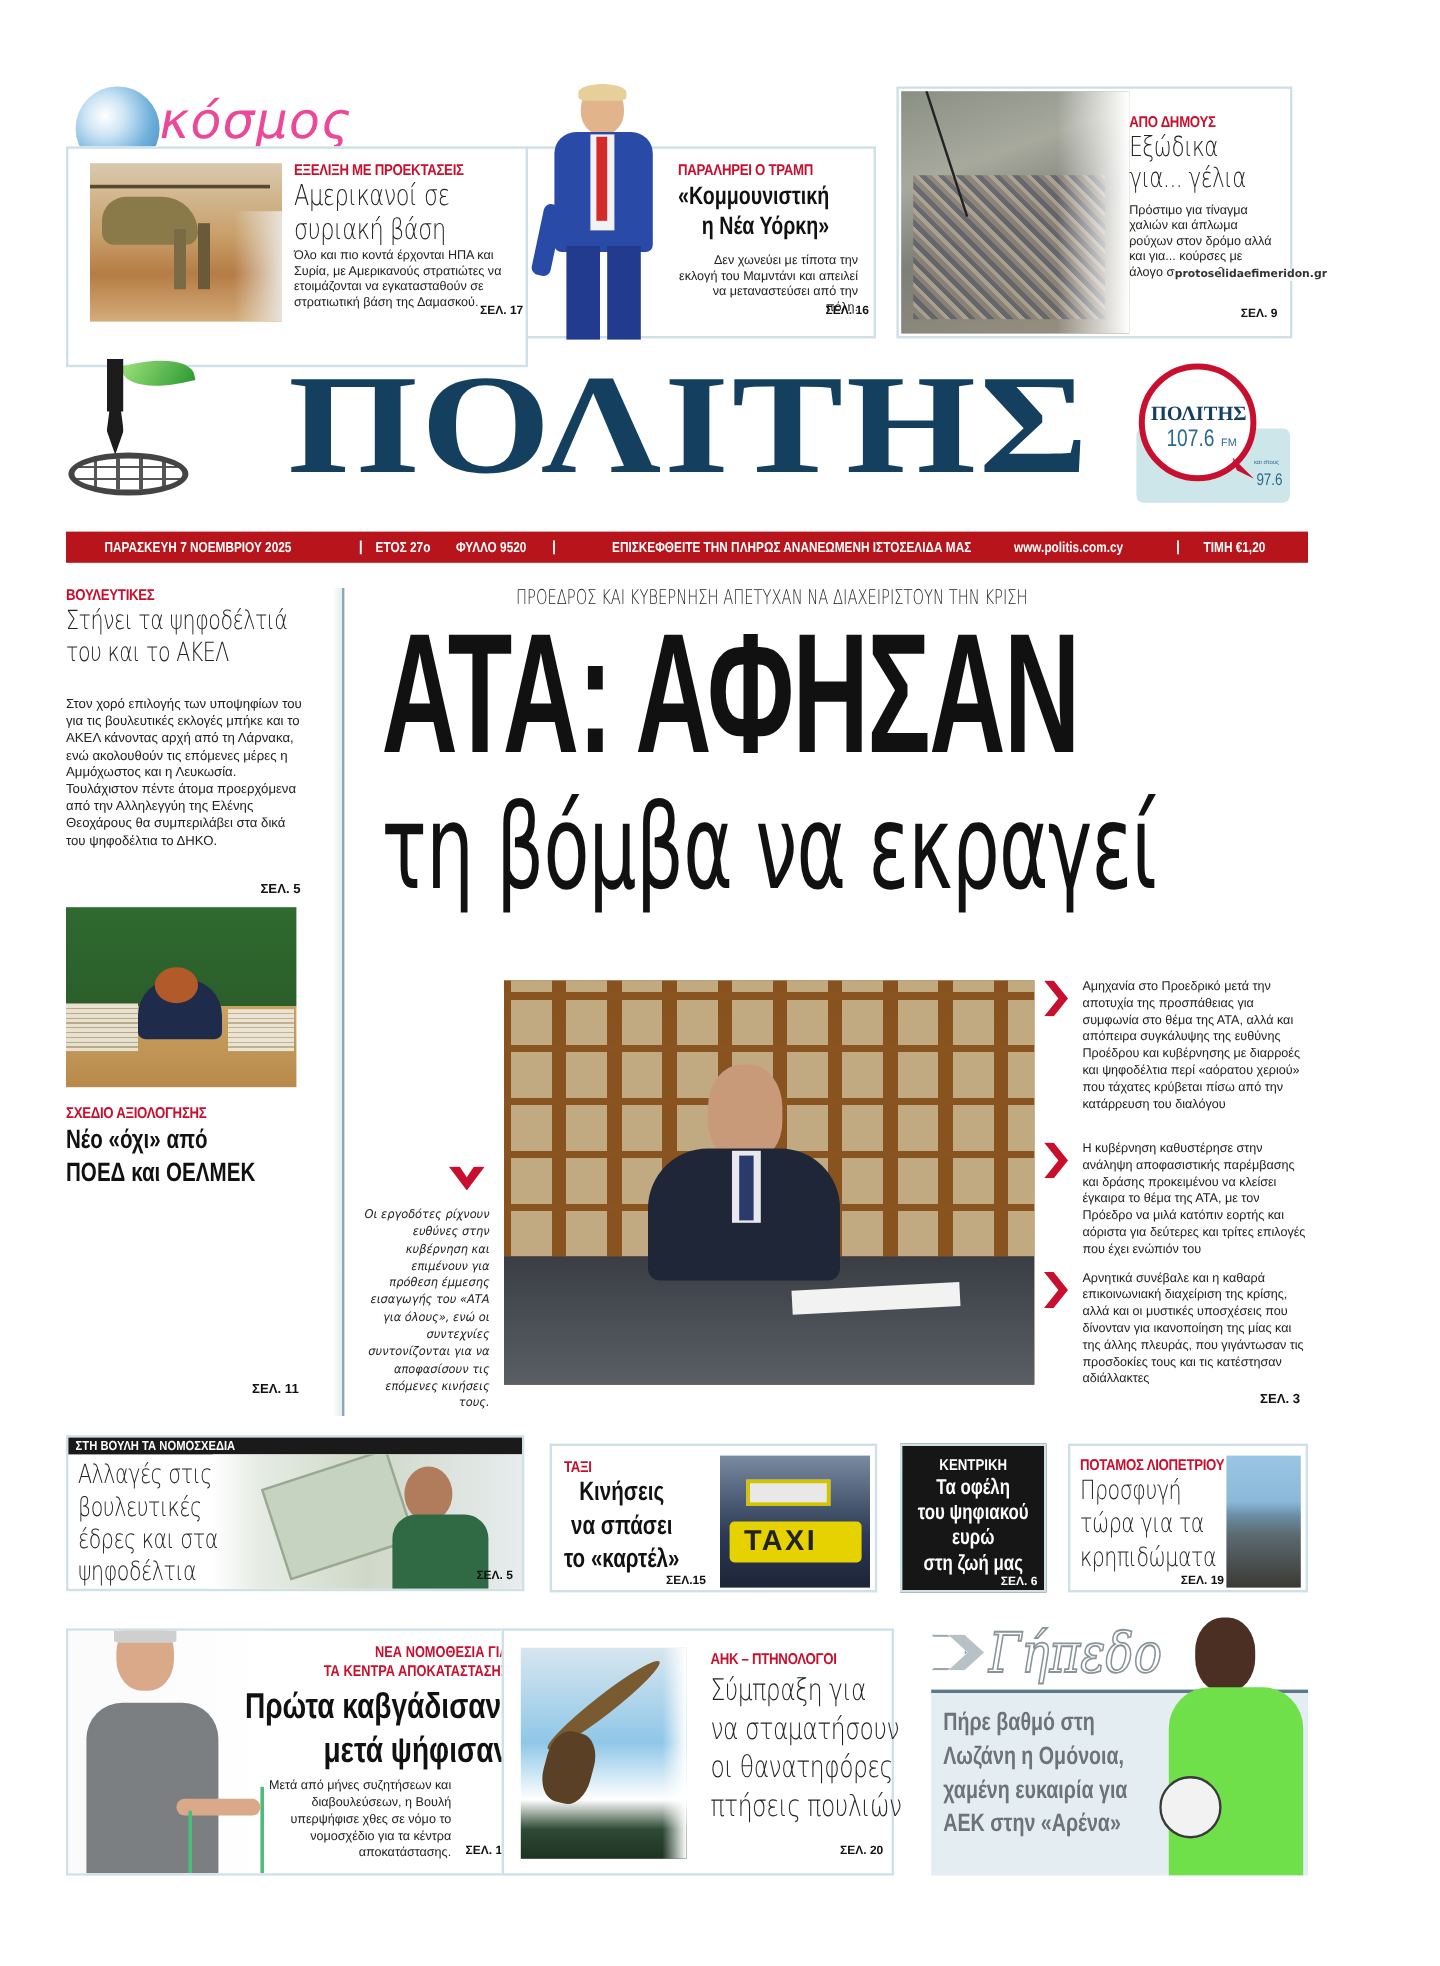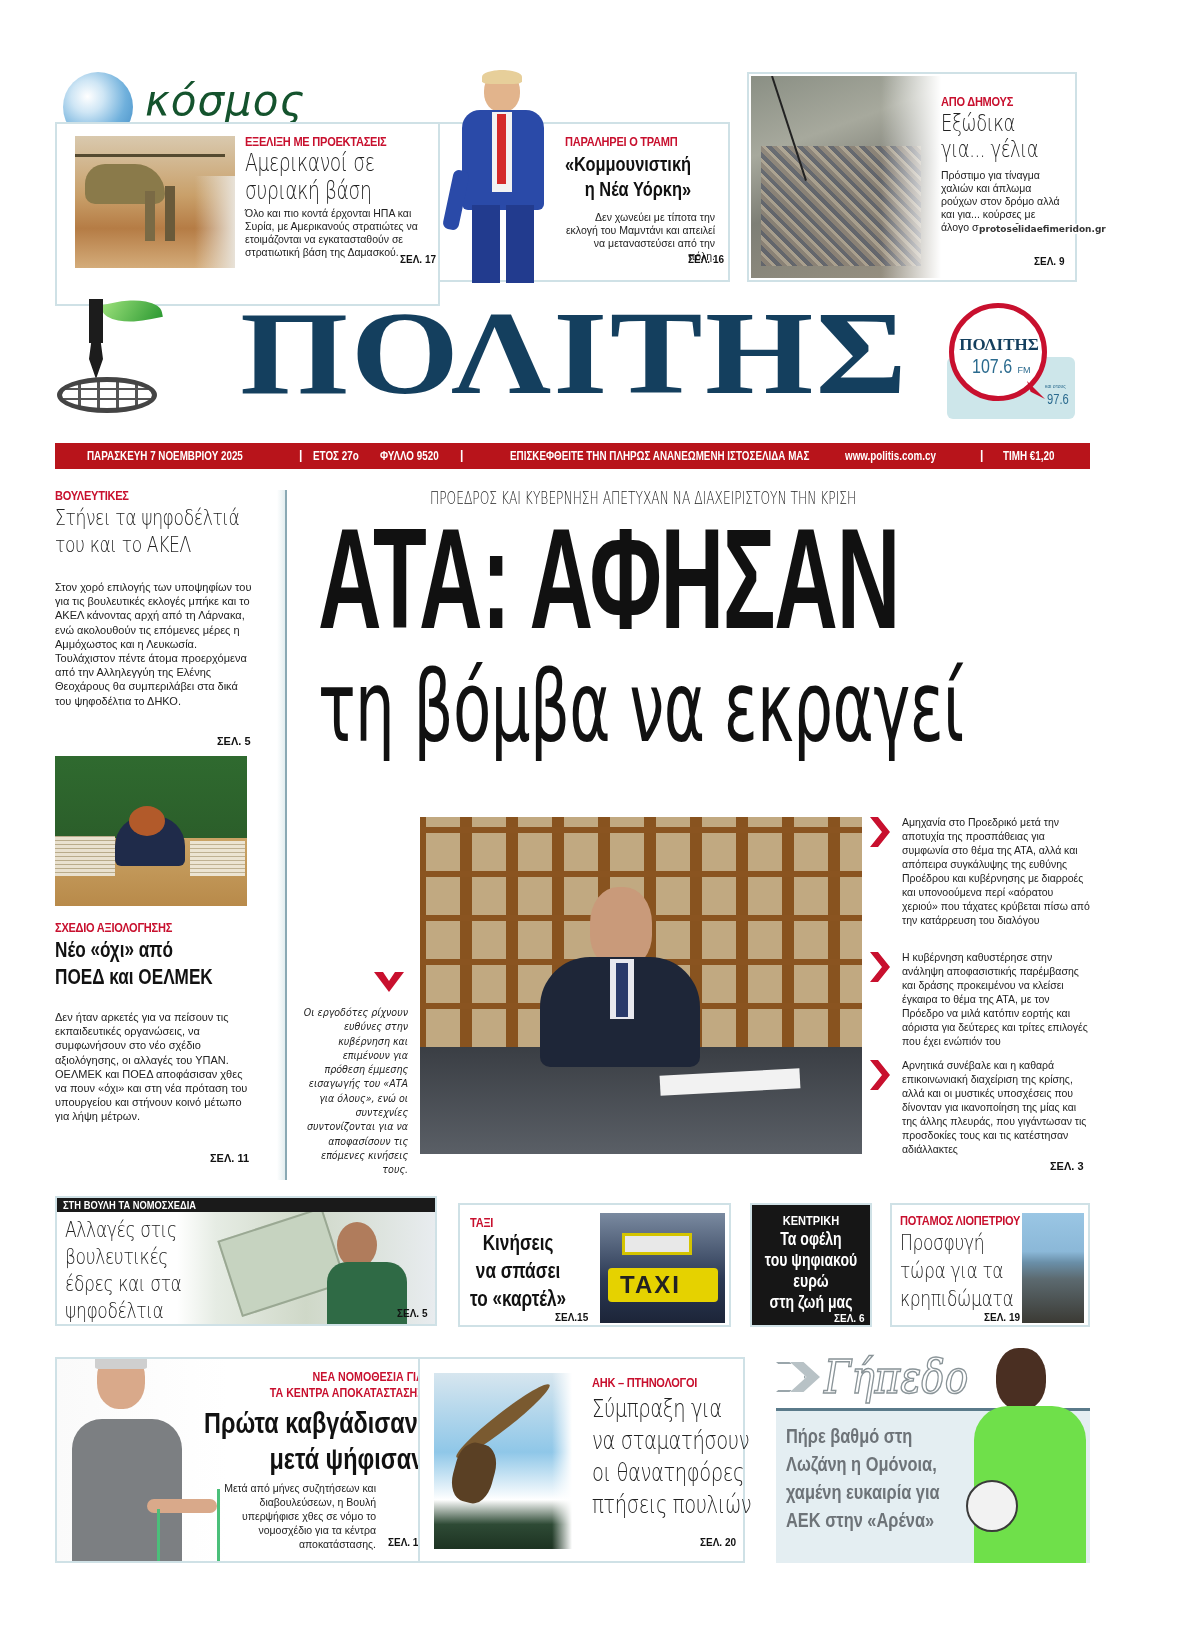--- a/index.html
+++ b/index.html
@@ -12,21 +12,21 @@
   .page { font-family: "Liberation Sans", sans-serif; font-weight: bold; font-size: 11px; color: #111; white-space: nowrap; }
   .box { border: 2px solid #cfe1e6; background: #fff; }
   .photo { overflow: hidden; }
 </style>
 </head>
 <body>
 
 <div class="abs" style="left:55px;top:70px;width:1035px;height:215px;">
 
   <div class="abs" style="left:8px;top:2px;width:70px;height:70px;border-radius:50%;background:radial-gradient(circle at 35% 35%, #ffffff 0%, #cfe6f5 25%, #6fb0dc 60%, #3a86c2 100%);"></div>
-  <div class="abs" style="left:78px;top:6px;font-family:'DejaVu Sans',sans-serif;font-style:italic;font-size:42px;color:#14532d;font-weight:300;letter-spacing:1px;margin-left:12px;">κόσμος</div>
+  <div class="abs" style="left:78px;top:6px;font-family:'DejaVu Sans',sans-serif;font-style:italic;font-size:42px;color:#ec4899;font-weight:300;letter-spacing:1px;">κόσμος</div>
 
   <div class="abs box" style="left:0;top:52px;width:385px;height:184px;">
     <div class="abs photo" style="left:18px;top:12px;width:160px;height:132px;background:linear-gradient(180deg,#d9c9ae 0%,#c9a06a 45%,#b57c45 70%,#d4ac7a 100%);">
       <div class="abs" style="left:10px;top:28px;width:80px;height:40px;background:#8a7a4a;border-radius:20px 30px 10px 10px;"></div>
       <div class="abs" style="left:0;top:18px;width:150px;height:3px;background:#554a30;"></div>
       <div class="abs" style="left:70px;top:55px;width:10px;height:50px;background:#7a6a45;"></div>
       <div class="abs" style="left:90px;top:50px;width:10px;height:55px;background:#6a5a3a;"></div>
       <div class="abs" style="right:0;top:40px;width:40px;height:92px;background:linear-gradient(90deg,rgba(255,255,255,0),#e8e2d8);"></div>
     </div>
     <div class="abs kicker" style="left:188px;top:10px;">ΕΞΕΛΙΞΗ ΜΕ ΠΡΟΕΚΤΑΣΕΙΣ</div>
@@ -129,21 +129,20 @@
     <div class="abs" style="left:0;top:80px;width:60px;height:40px;background:repeating-linear-gradient(0deg,#e9e1cf 0 3px,#b9ab8a 3px 4px);"></div>
     <div class="abs" style="left:135px;top:85px;width:55px;height:35px;background:repeating-linear-gradient(0deg,#ece4d2 0 3px,#bfb192 3px 4px);"></div>
   </div>
 
   <div class="abs" style="left:0;top:432px;width:215px;height:250px;">
     <div class="abs kicker" style="left:0;top:0;">ΣΧΕΔΙΟ ΑΞΙΟΛΟΓΗΣΗΣ</div>
     <div class="abs boldhead" style="left:0;top:16px;font-size:22px;line-height:27px;">
       <div>Νέο «όχι» από</div>
       <div>ΠΟΕΔ και ΟΕΛΜΕΚ</div>
     </div>
-    <div class="abs body" style="left:0;top:90px;width:200px;font-size:11px;line-height:14.2px;">Δεν ήταν αρκετές για να πείσουν τις εκπαιδευτικές οργανώσεις, να συμφωνήσουν στο νέο σχέδιο αξιολόγησης, οι αλλαγές του ΥΠΑΝ. ΟΕΛΜΕΚ και ΠΟΕΔ αποφάσισαν χθες να πουν «όχι» και στη νέα πρόταση του υπουργείου και στήνουν κοινό μέτωπο για λήψη μέτρων.</div>
     <div class="abs page" style="left:155px;top:232px;">ΣΕΛ. 11</div>
   </div>
 </div>
 
 <div class="abs" style="left:430px;top:488px;font-family:'DejaVu Sans',sans-serif;font-weight:300;font-size:17px;color:#222;white-space:nowrap;transform:scaleX(0.72);transform-origin:left;">ΠΡΟΕΔΡΟΣ ΚΑΙ ΚΥΒΕΡΝΗΣΗ ΑΠΕΤΥΧΑΝ ΝΑ ΔΙΑΧΕΙΡΙΣΤΟΥΝ ΤΗΝ ΚΡΙΣΗ</div>
 <div class="abs" style="left:318px;top:508px;font-family:'Liberation Sans',sans-serif;font-weight:bold;font-size:142px;line-height:142px;color:#111;white-space:nowrap;transform:scaleX(0.62);transform-origin:left;letter-spacing:-2px;">ΑΤΑ: ΑΦΗΣΑΝ</div>
 <div class="abs" style="left:318px;top:652px;font-family:'DejaVu Sans',sans-serif;font-weight:normal;font-size:98px;line-height:110px;color:#111;white-space:nowrap;transform:scaleX(0.64);transform-origin:left;letter-spacing:-1px;">τη βόμβα να εκραγεί</div>
 
 <div class="abs photo" style="left:420px;top:817px;width:442px;height:337px;background:#7a4a1c;">
   <div class="abs" style="left:0;top:0;width:442px;height:230px;background:repeating-linear-gradient(90deg,#8a5420 0 6px,#c9b48c 6px 40px,#8a5420 40px 46px),linear-gradient(#c9b48c,#b8a07a);opacity:0.9;"></div>
@@ -155,21 +154,21 @@
   <div class="abs" style="left:196px;top:146px;width:12px;height:54px;background:#2a3a6a;"></div>
   <div class="abs" style="left:240px;top:255px;width:140px;height:20px;background:#f2f2f2;transform:rotate(-3deg);"></div>
 </div>
 
 <div class="abs" style="left:374px;top:972px;width:30px;height:20px;background:#c8102e;clip-path:polygon(0 0,30% 0,50% 45%,70% 0,100% 0,50% 100%);"></div>
 <div class="abs" style="left:298px;top:1006px;width:110px;text-align:right;font-family:'DejaVu Sans',sans-serif;font-style:italic;font-size:10px;line-height:14.3px;color:#222;transform:scaleX(0.95);transform-origin:right;">Οι εργοδότες ρίχνουν ευθύνες στην κυβέρνηση και επιμένουν για πρόθεση έμμεσης εισαγωγής του «ΑΤΑ για όλους», ενώ οι συντεχνίες συντονίζονται για να αποφασίσουν τις επόμενες κινήσεις τους.</div>
 
 <div class="abs" style="left:870px;top:815px;width:220px;">
   <div class="abs" style="left:0;top:0;width:220px;">
     <div class="abs" style="left:0;top:2px;width:20px;height:30px;background:#c8102e;clip-path:polygon(0 0,40% 0,100% 50%,40% 100%,0 100%,60% 50%);"></div>
-    <div class="abs body" style="left:32px;top:0;width:188px;font-size:10.5px;line-height:14px;">Αμηχανία στο Προεδρικό μετά την αποτυχία της προσπάθειας για συμφωνία στο θέμα της ΑΤΑ, αλλά και απόπειρα συγκάλυψης της ευθύνης Προέδρου και κυβέρνησης με διαρροές και υπονοούμενα περί «αόρατου χεριού» που τάχατες κρύβεται πίσω από την κατάρρευση του διαλόγου</div>
+    <div class="abs body" style="left:32px;top:0;width:188px;font-size:10.5px;line-height:14px;">Αμηχανία στο Προεδρικό μετά την αποτυχία της προσπάθειας για συμφωνία στο θέμα της ΑΤΑ, αλλά και απόπειρα συγκάλυψης της ευθύνης Προέδρου και κυβέρνησης με διαρροές και ψηφοδέλτια περί «αόρατου χεριού» που τάχατες κρύβεται πίσω από την κατάρρευση του διαλόγου</div>
   </div>
   <div class="abs" style="left:0;top:135px;width:220px;">
     <div class="abs" style="left:0;top:2px;width:20px;height:30px;background:#c8102e;clip-path:polygon(0 0,40% 0,100% 50%,40% 100%,0 100%,60% 50%);"></div>
     <div class="abs body" style="left:32px;top:0;width:188px;font-size:10.5px;line-height:14px;">Η κυβέρνηση καθυστέρησε στην ανάληψη αποφασιστικής παρέμβασης και δράσης προκειμένου να κλείσει έγκαιρα το θέμα της ΑΤΑ, με τον Πρόεδρο να μιλά κατόπιν εορτής και αόριστα για δεύτερες και τρίτες επιλογές που έχει ενώπιόν του</div>
   </div>
   <div class="abs" style="left:0;top:243px;width:220px;">
     <div class="abs" style="left:0;top:2px;width:20px;height:30px;background:#c8102e;clip-path:polygon(0 0,40% 0,100% 50%,40% 100%,0 100%,60% 50%);"></div>
     <div class="abs body" style="left:32px;top:0;width:188px;font-size:10.5px;line-height:14px;">Αρνητικά συνέβαλε και η καθαρά επικοινωνιακή διαχείριση της κρίσης, αλλά και οι μυστικές υποσχέσεις που δίνονταν για ικανοποίηση της μίας και της άλλης πλευράς, που γιγάντωσαν τις προσδοκίες τους και τις κατέστησαν αδιάλλακτες</div>
   </div>
 </div>

